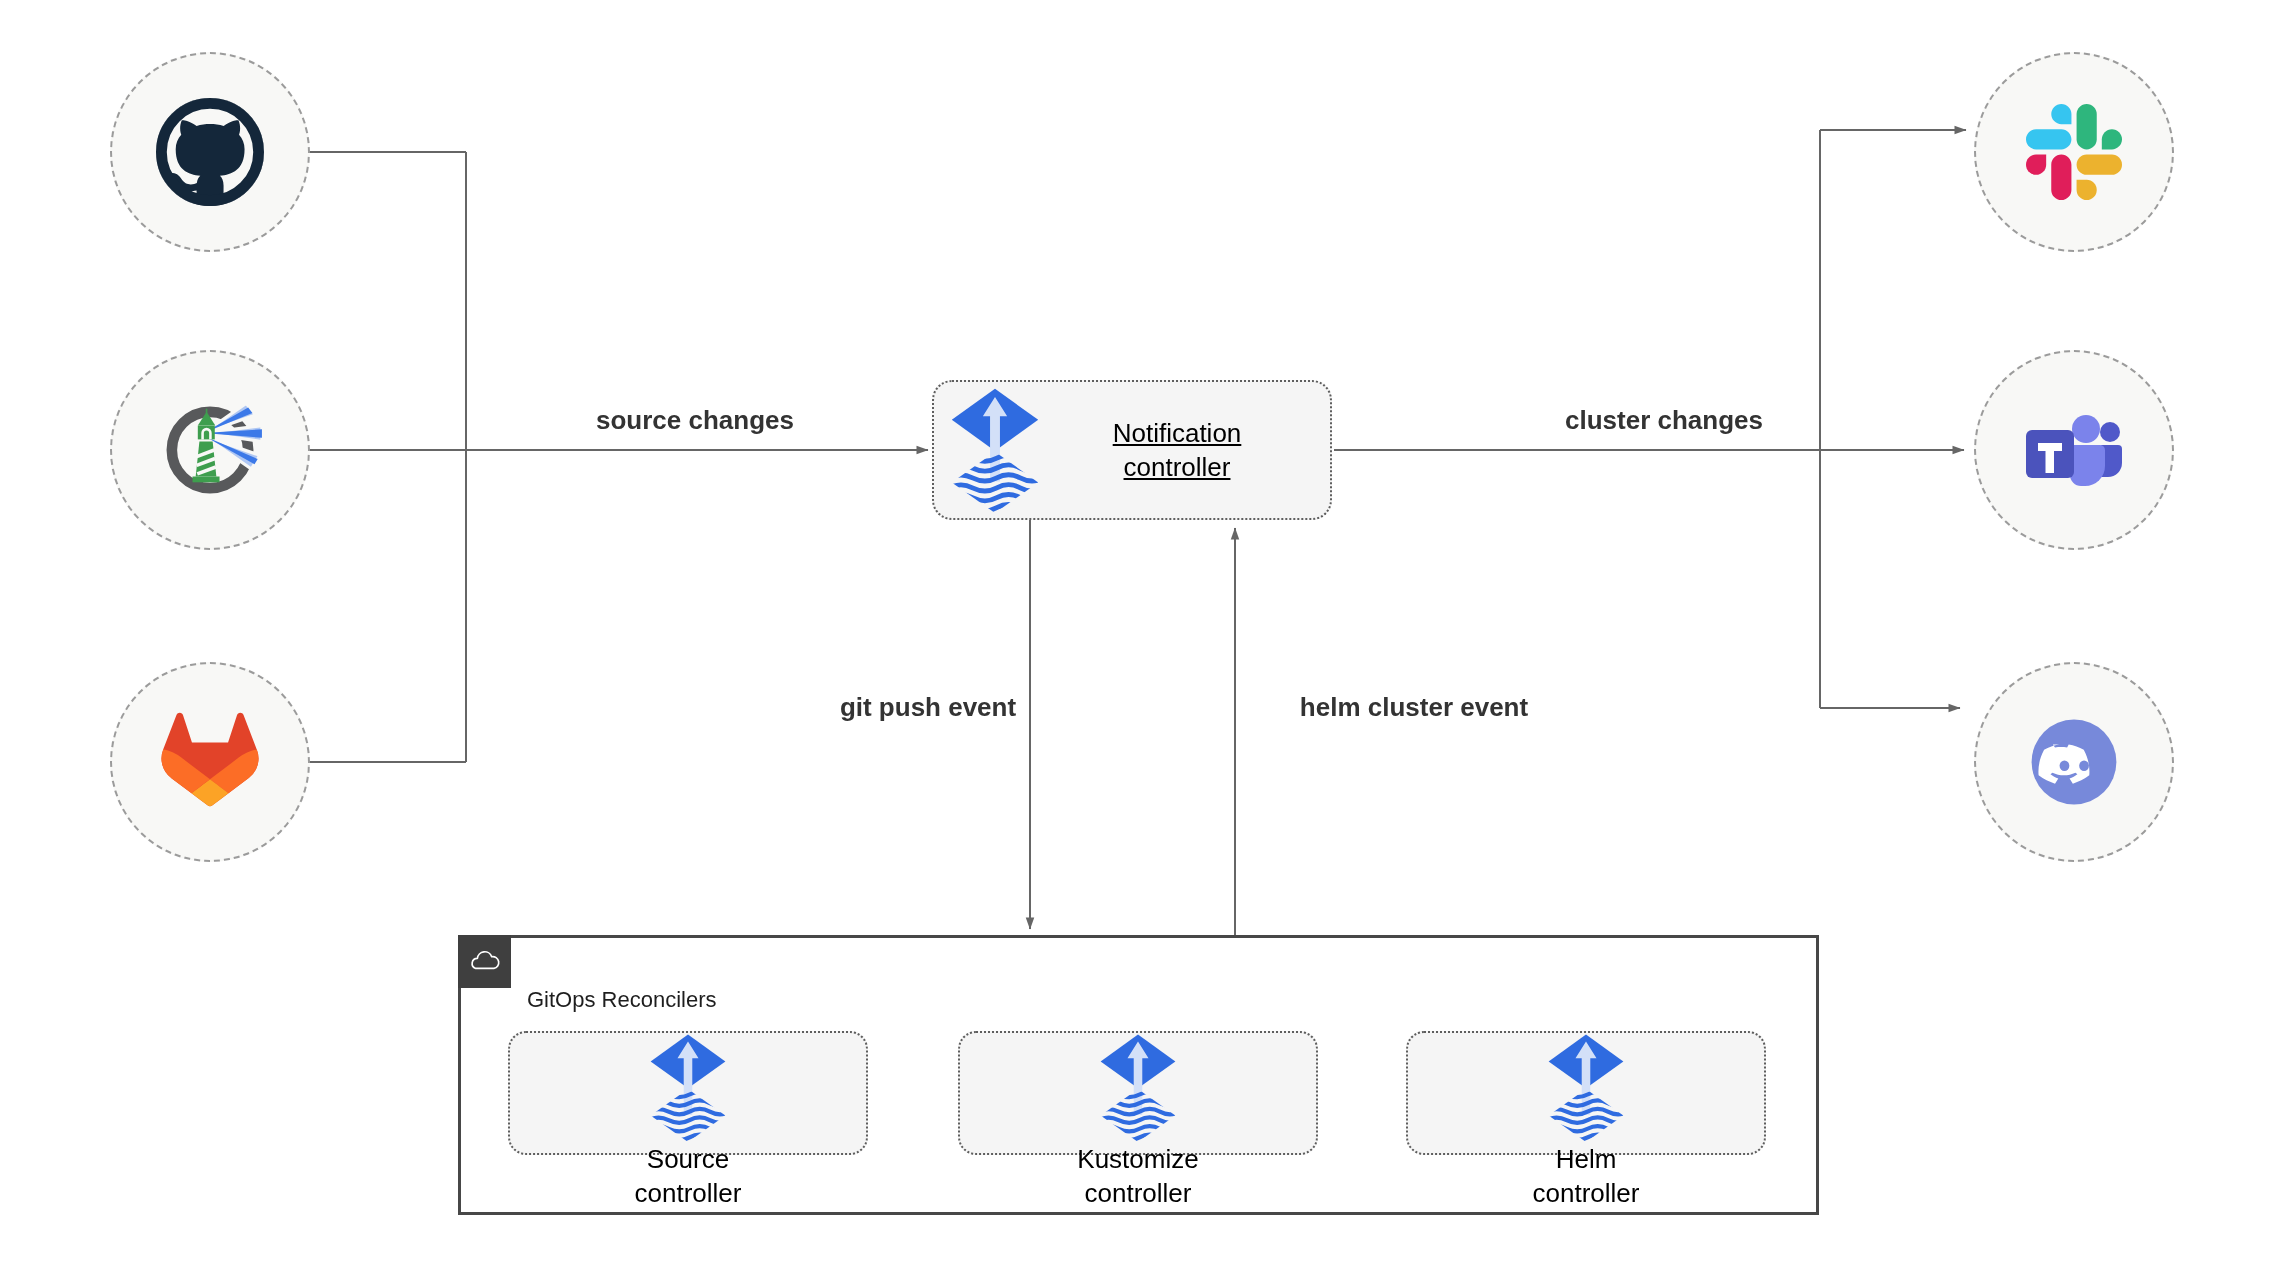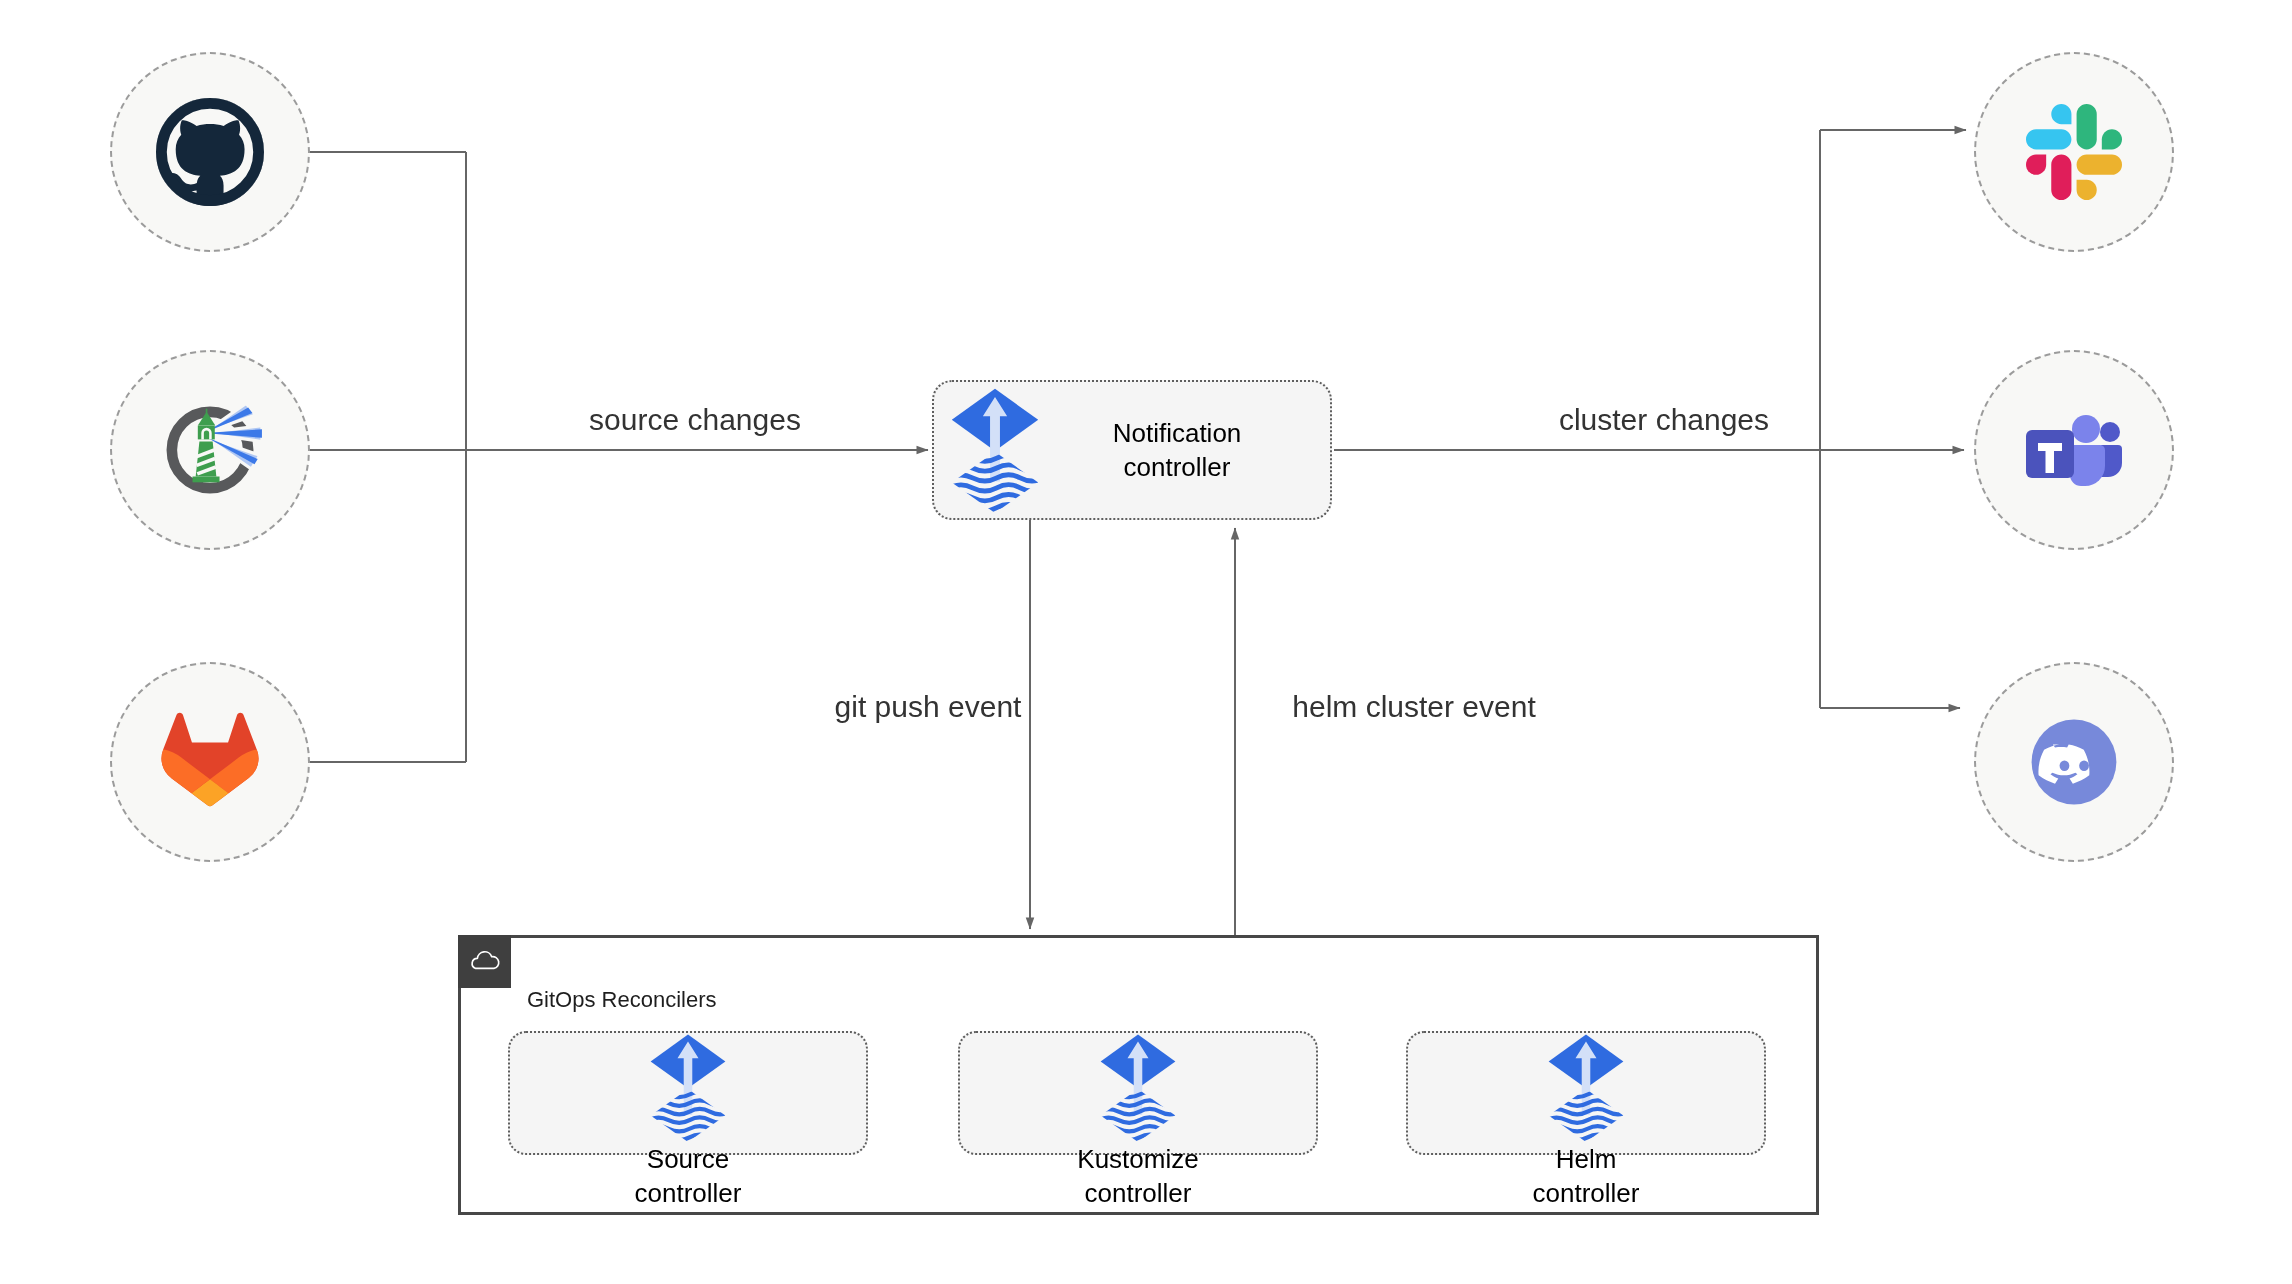--- a/index.html
+++ b/index.html
@@ -15,36 +15,36 @@
   }
   .ctrl-box{
     position:absolute;box-sizing:border-box;background:#F5F5F5;
     border:2px dotted #5E5E5E;border-radius:18px;
     display:flex;align-items:center;z-index:2;
   }
   .ctrl-box .flux{flex:0 0 auto;}
   .ctrl-label{
     flex:1 1 auto;text-align:center;color:#000;font-size:26px;line-height:34px;
   }
-  .notif{left:932px;top:380px;width:400px;height:140px;padding:0 16px;border-radius:20px;}
+  .notif{left:932px;top:380px;width:400px;height:140px;padding:0 16px;border-radius:20px;text-decoration:underline;}
   .gitops{
     position:absolute;left:458px;top:935px;width:1361px;height:280px;box-sizing:border-box;
     background:#fff;border:3px solid #474747;z-index:2;
   }
   .gitops-badge{
     position:absolute;left:-3px;top:-3px;width:53px;height:53px;background:#3F3F3F;
     display:flex;align-items:center;justify-content:center;
   }
   .gitops-title{
     position:absolute;left:66px;top:14px;font-size:22px;color:#1E1E1E;white-space:nowrap;margin-top:35px;
   }
   .inner-box{height:124px;width:360px;top:93px;padding:0 12px;flex-direction:column;}
   .edge-label{
-    position:absolute;transform:translate(-50%,-50%);font-size:30px;color:#333;
-    white-space:nowrap;background:#fff;padding:0 4px;z-index:3;
+    position:absolute;transform:translate(-50%,-50%);font-size:26px;color:#333;
+    white-space:nowrap;background:#fff;padding:0 4px;z-index:3;font-weight:bold;
   }
 </style>
 </head>
 <body>
 
 <div class="canvas">
 
   <svg width="0" height="0" style="position:absolute">
     <defs>
       <clipPath id="fluxWaves">

